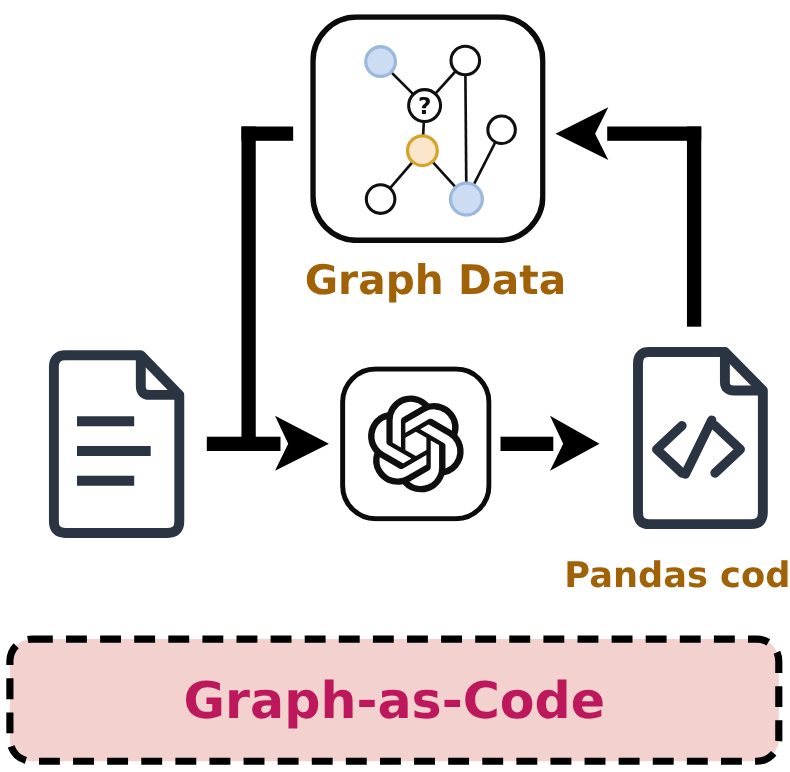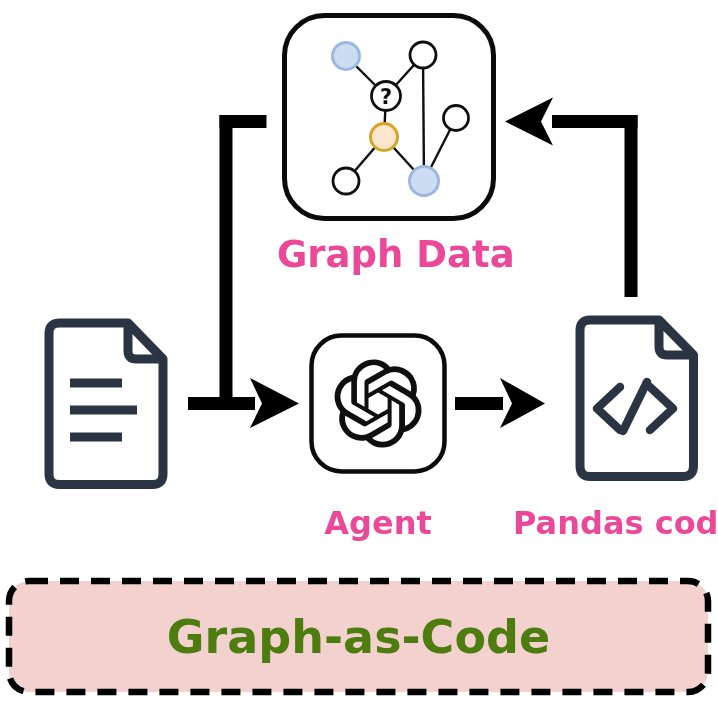--- a/index.html
+++ b/index.html
@@ -2,39 +2,39 @@
 <html><head>
 <meta charset="utf-8">
 <style>
   html,body { margin:0; padding:0; background:#ffffff; }
   .canvas {
     position:relative; width:718px; height:702px; background:#ffffff;
     font-family:"DejaVu Sans", sans-serif; overflow:hidden;
   }
   .abs { position:absolute; }
   .label {
-    position:absolute; font-weight:700; color:#ec4899;
+    position:absolute; font-weight:700; color:#a16207;
     text-align:center; letter-spacing:0px; white-space:nowrap;
   }
   .lbl-row { font-size:32px; line-height:36px; top:505px; }
   #graph-data-label { font-size:37px; line-height:40px; }
   .edge { stroke:#0f0f0f; stroke-width:2.4; }
   .node-white { fill:#ffffff; stroke:#0f0f0f; stroke-width:2.8; }
   .node-colored { stroke-width:3; }
   .box-outline { fill:#ffffff; stroke:#0b0b0b; }
   .qmark { font-size:21px; font-weight:700; fill:#0f0f0f; text-anchor:middle; font-family:"DejaVu Sans", sans-serif; }
   .doc-outline { fill:#ffffff; stroke:#2a3442; stroke-width:9; stroke-linejoin:round; }
   .doc-fold { fill:none; stroke:#2a3442; stroke-width:9; stroke-linejoin:round; }
   .doc-line { fill:none; stroke:#2a3442; stroke-width:9; }
   .code-stroke { fill:none; stroke:#2a3442; stroke-width:8.5; stroke-linecap:round; stroke-linejoin:round; }
   .arrow-shape { fill:#000000; stroke:none; }
   #banner-label {
     position:absolute; left:5px; top:577px; width:707px; height:119px;
     display:flex; align-items:center; justify-content:center;
-    font-size:46px; font-weight:700; color:#4d7c0f;
+    font-size:46px; font-weight:700; color:#be185d;
   }
 </style>
 </head>
 <body>
 
 <div class="canvas">
 
   <svg class="abs" style="left:0;top:0" width="718" height="702" viewBox="0 0 718 702" aria-hidden="true">
 
     <g>
@@ -90,21 +90,20 @@
   </svg>
 
 
   <svg class="abs" style="left:309px;top:333px" width="138" height="141" viewBox="0 0 138 141">
     <rect class="box-outline" x="2.5" y="2.5" width="133" height="136" rx="30" stroke-width="4.5"></rect>
     <g transform="translate(25 26.5) scale(3.67)">
       <path fill="#0f0f0f" d="M22.2819 9.8211a5.9847 5.9847 0 0 0-.5157-4.9108 6.0462 6.0462 0 0 0-6.5098-2.9A6.0651 6.0651 0 0 0 4.9807 4.1818a5.9847 5.9847 0 0 0-3.9977 2.9 6.0462 6.0462 0 0 0 .7427 7.0966 5.98 5.98 0 0 0 .511 4.9107 6.051 6.051 0 0 0 6.5146 2.9001A5.9847 5.9847 0 0 0 13.2599 24a6.0557 6.0557 0 0 0 5.7718-4.2058 5.9894 5.9894 0 0 0 3.9977-2.9001 6.0557 6.0557 0 0 0-.7475-7.073zm-9.022 12.6081a4.4755 4.4755 0 0 1-2.8764-1.0408l.1419-.0804 4.7783-2.7582a.7948.7948 0 0 0 .3927-.6813v-6.7369l2.02 1.1686a.071.071 0 0 1 .038.0615v5.5826a4.504 4.504 0 0 1-4.4945 4.4849zm-9.6607-4.1254a4.4708 4.4708 0 0 1-.5346-3.0137l.142.0852 4.783 2.7582a.7712.7712 0 0 0 .7806 0l5.8428-3.3685v2.3324a.0804.0804 0 0 1-.0332.0615L9.74 19.9502a4.4992 4.4992 0 0 1-6.1408-1.6464zM2.3408 7.8956a4.485 4.485 0 0 1 2.3655-1.9728V11.6a.7664.7664 0 0 0 .3879.6765l5.8144 3.3543-2.0201 1.1685a.0757.0757 0 0 1-.071 0l-4.8303-2.7865A4.504 4.504 0 0 1 2.3408 7.8956zm16.5963 3.8558L13.1038 8.364 15.1192 7.2a.0757.0757 0 0 1 .071 0l4.8303 2.7913a4.4944 4.4944 0 0 1-.6765 8.1042v-5.6772a.79.79 0 0 0-.407-.667zm2.0107-3.0231l-.142-.0852-4.7735-2.7818a.7759.7759 0 0 0-.7854 0L9.409 9.2297V6.8974a.0662.0662 0 0 1 .0284-.0615l4.8303-2.7866a4.4992 4.4992 0 0 1 6.6802 4.66zM8.3065 12.863l-2.02-1.1638a.0804.0804 0 0 1-.038-.0567V6.0742a4.4992 4.4992 0 0 1 7.3757-3.4537l-.142.0805L8.704 5.459a.7948.7948 0 0 0-.3927.6813zm1.0976-2.3654l2.602-1.4998 2.6069 1.4998v2.9994l-2.5974 1.4997-2.6067-1.4997Z"></path>
     </g>
   </svg>
 
-  <div class="label lbl-row" style="left:302px;width:152px">Agent</div>
 
   <svg class="abs" style="left:573px;top:313px" width="127" height="171" viewBox="0 0 127 171">
     <path class="doc-outline" d="M86 7 H17 Q7 7 7 17.5 V153 Q7 163.5 17 163.5 H110 Q120.5 163.5 120.5 153 V42 Z"></path>
     <path class="doc-fold" d="M86 7 V34 Q86 42 94 42 H120.5"></path>
     <g>
       <polyline class="code-stroke" points="47,74 24,95.5 47,117"></polyline>
       <line class="code-stroke" x1="74" y1="69" x2="50" y2="118"></line>
       <polyline class="code-stroke" points="77,74 100,95.5 77,117"></polyline>
     </g>
   </svg>

